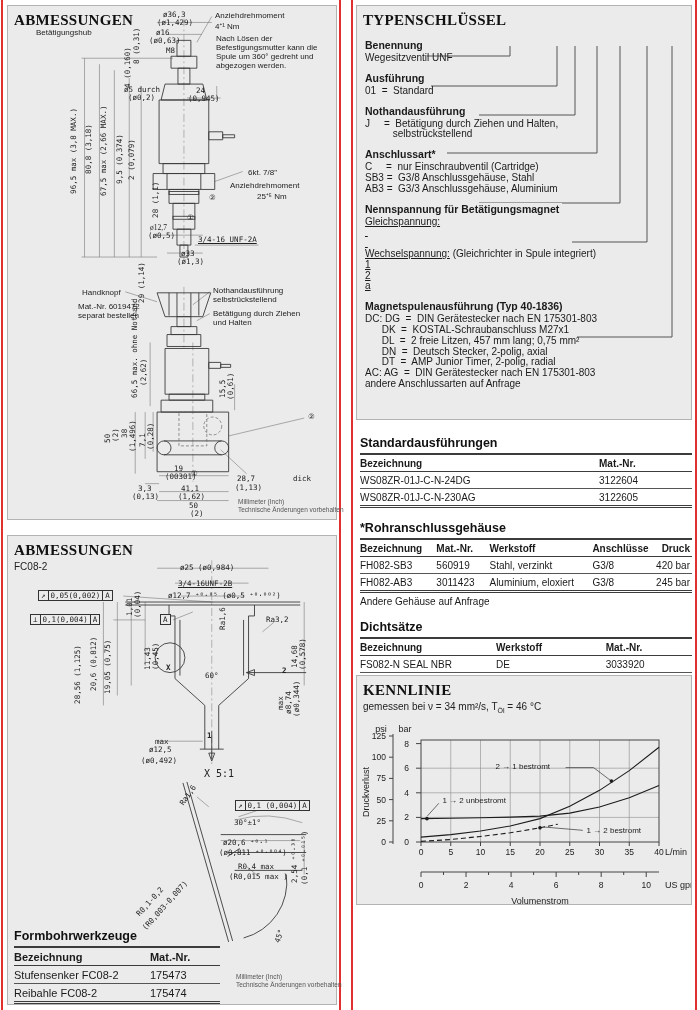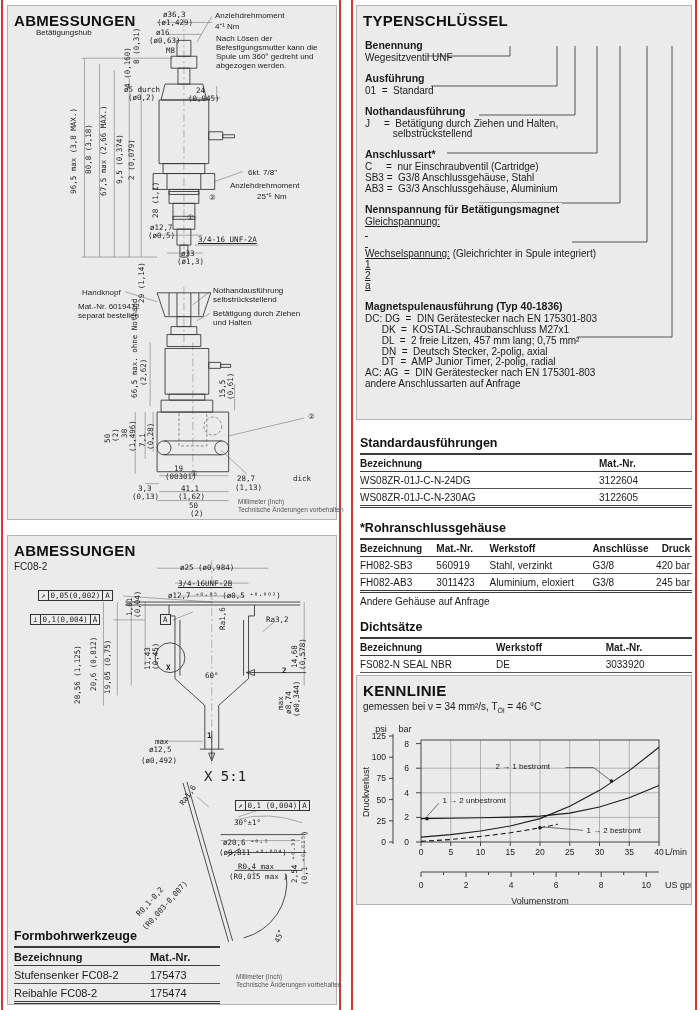--- a/index.html
+++ b/index.html
@@ -1,19 +1,19 @@
 <!DOCTYPE html>
 <html><head>
 <meta charset="utf-8">
 <style>
   html,body{margin:0;padding:0;background:#fff;}
   .page{position:relative;width:700px;height:1010px;background:#fff;font-family:"Liberation Sans",sans-serif;color:#1a1a1a;overflow:hidden;}
   .redline{position:absolute;top:0;bottom:0;width:2px;background:#e03030;}
   .panel{position:absolute;background:#ebebeb;border:1px solid #b3b3b3;box-sizing:border-box;}
-  .panel h1{margin:0;padding:6px 0 0 6px;font-size:15px;font-weight:bold;letter-spacing:.3px;color:#111;}
+  .panel h1{margin:0;padding:6px 0 0 6px;font-size:15px;font-weight:bold;letter-spacing:.3px;color:#111;font-family:Liberation Serif, serif;}
   .subtitle{padding:2px 0 0 6px;font-size:10px;color:#222;}
   .draw{position:absolute;left:0;top:0;width:100%;height:100%;}
   .draw .sh path,.draw .sh circle,.draw .sh rect{fill:none;stroke:#3a3a3a;stroke-width:.9;}
   .draw .sh2 path{fill:none;stroke:#3a3a3a;stroke-width:.9;}
   .draw .dim path{fill:none;stroke:#787878;stroke-width:.6;}
   .draw .cl path{fill:none;stroke:#8a8a8a;stroke-width:.6;stroke-dasharray:8 3 2 3;}
   .draw .dash rect,.draw .dash circle{fill:none;stroke:#666;stroke-width:.7;stroke-dasharray:3 2;}
   .annlayer{position:absolute;left:0;top:0;right:0;bottom:0;}
   .ann{position:absolute;font:7.5px "DejaVu Sans Mono",monospace;color:#222;white-space:pre;line-height:1.05;}
   .ann.s{font:8px "Liberation Sans",sans-serif;}
@@ -133,21 +133,21 @@
         <span class="ann rot" style="left: 85px; top: 160px;">80,8 (3,18)</span>
         <span class="ann rot" style="left: 100px; top: 182px;">67,5 max (2,66 MAX.)</span>
         <span class="ann rot" style="left: 116px; top: 170px;">9,5 (0,374)</span>
         <span class="ann rot" style="left: 128px; top: 166px;">2 (0,079)</span>
         <span class="ann rot" style="left: 152px; top: 204px;">28 (1,1)</span>
         <span class="ann s" style="left: 240px; top: 162px;">6kt. 7/8"</span>
         <span class="ann s" style="left: 222px; top: 175px;">Anziehdrehmoment</span>
         <span class="ann s" style="left: 249px; top: 184px;">25⁺⁵ Nm</span>
         <span class="ann" style="left: 201px; top: 188px;">②</span>
         <span class="ann" style="left: 179px; top: 208px;">①</span>
-        <span class="ann" style="left: 142px; top: 218px;">ø12,7</span>
+        <span class="ann" style="left: 142px; top: 218px; font-family: Liberation Serif, serif;">ø12,7</span>
         <span class="ann" style="left: 140px; top: 226px;">(ø0,5)</span>
         <span class="ann u" style="left: 190px; top: 230px;">3/4-16 UNF-2A</span>
         <span class="ann" style="left: 173px; top: 244px;">ø33</span>
         <span class="ann" style="left: 169px; top: 252px;">(ø1,3)</span>
         <span class="ann rot" style="left: 138px; top: 289px;">29 (1,14)</span>
         <span class="ann s" style="left: 74px; top: 282px;">Handknopf</span>
         <span class="ann s" style="left: 70px; top: 296px;">Mat.-Nr. 6019472</span>
         <span class="ann s" style="left: 70px; top: 305px;">separat bestellen</span>
         <span class="ann s" style="left: 205px; top: 280px;">Nothandausführung</span>
         <span class="ann s" style="left: 205px; top: 289px;">selbstrückstellend</span>
@@ -236,21 +236,21 @@
         <span class="ann b" style="left: 274px; top: 131px;">2</span>
         <span class="ann rot" style="left: 291px; top: 124px;">14,68</span>
         <span class="ann rot" style="left: 299px; top: 126px;">(0,578)</span>
         <span class="ann rot" style="left: 277px; top: 166px;">max</span>
         <span class="ann rot" style="left: 285px; top: 170px;">ø8,74</span>
         <span class="ann rot" style="left: 293px; top: 173px;">(ø0,344)</span>
         <span class="ann" style="left: 147px; top: 202px;">max</span>
         <span class="ann" style="left: 141px; top: 210px;">ø12,5</span>
         <span class="ann" style="left: 133px; top: 221px;">(ø0,492)</span>
         <span class="ann b" style="left: 199px; top: 196px;">1</span>
-        <span class="ann" style="left: 196px; top: 233px; font-size: 14px;">X 5:1</span>
+        <span class="ann" style="left: 196px; top: 233px; font-size: 10px;">X 5:1</span>
         <span class="ann" style="left: 177px; top: 263px; transform-origin: 0px 100%; transform: rotate(-55deg);">Ra1,6</span>
         <span class="ann" style="left: 226px; top: 283px;">30°±1°</span>
         <span class="ann" style="left: 215px; top: 303px;">ø20,6 ⁺⁰·¹</span>
         <span class="ann" style="left: 211px; top: 313px;">(ø0,811 ⁺⁰·⁰⁰⁴)</span>
         <span class="ann" style="left: 230px; top: 327px;">R0,4 max</span>
         <span class="ann" style="left: 221px; top: 337px;">(R0,015 max )</span>
         <span class="ann rot" style="left: 291px; top: 339px;">2,54 ⁺⁰·³⁸</span>
         <span class="ann rot" style="left: 301px; top: 341px;">(0,1 ⁺⁰·⁰¹⁵)</span>
         <span class="ann" style="left: 133px; top: 374px; transform-origin: 0px 100%; transform: rotate(-48deg);">R0,1-0,2</span>
         <span class="ann" style="left: 139px; top: 388px; transform-origin: 0px 100%; transform: rotate(-48deg);">(R0,003-0,007)</span>

